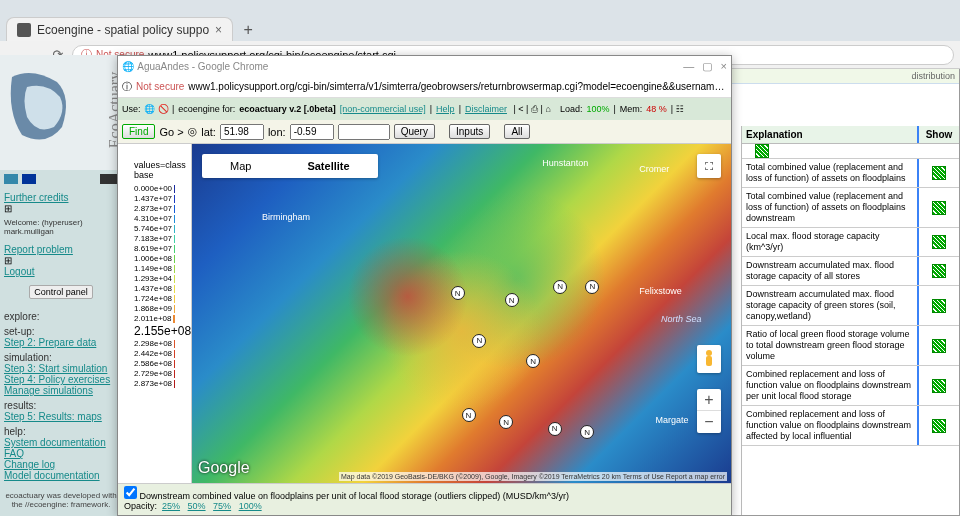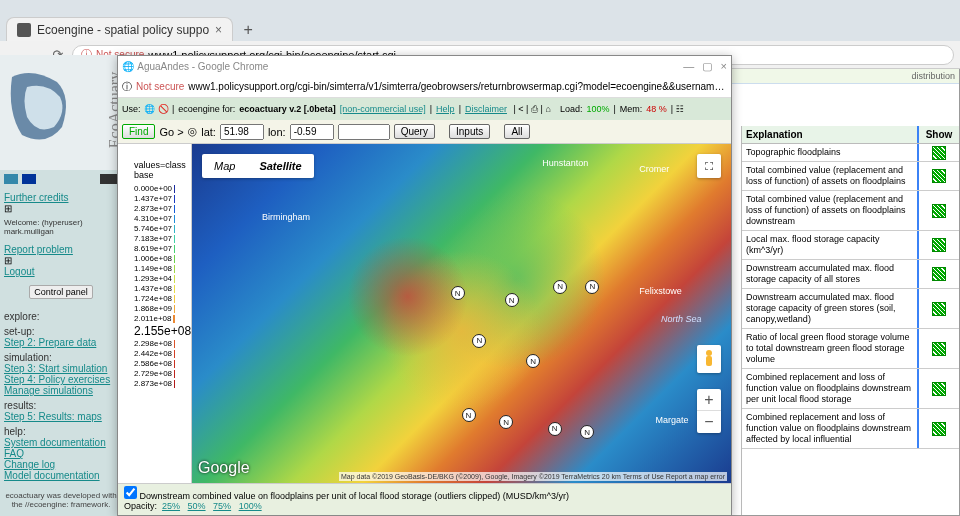--- a/index.html
+++ b/index.html
@@ -69,21 +69,21 @@
     .legend{ width:74px; background:#fff; border-right:1px solid #ccc; padding:16px; font-size:8px;}
     .legend .lh{ font-size:9px; margin-bottom:4px;}
     .legend-row{ display:flex; align-items:center; gap:2px; margin-bottom:1px;}
     .sw{ width:8px; height:8px; }
     .map{ flex:1; position:relative; background:linear-gradient(135deg,#1a3b8f 0%,#1e5fc1 15%,#2a8cc9 28%,#3fb866 40%,#b0d847 50%,#f2d23c 58%,#e07b2e 65%,#c4443a 72%,#2a8cc9 82%,#1a3b8f 100%);}
     .map::after{ content:""; position:absolute; inset:0; background:
       radial-gradient(circle at 40% 45%, rgba(200,68,58,.8), transparent 60px),
       radial-gradient(circle at 50% 55%, rgba(240,180,60,.8), transparent 80px),
       radial-gradient(circle at 60% 40%, rgba(63,184,102,.7), transparent 90px); }
     .maptype{ position:absolute; left:10px; top:10px; background:#fff; border-radius:2px; box-shadow:0 1px 3px rgba(0,0,0,.3); display:flex; font-size:11px; z-index:2;}
-    .maptype div{ padding:6px 12px;font-style:italic;}
+    .maptype div{ padding:6px 28px;}
     .maptype .act{ font-weight:bold;}
     .fs-btn{ position:absolute; right:10px; top:10px; width:24px; height:24px; background:#fff; border-radius:2px; box-shadow:0 1px 3px rgba(0,0,0,.3); display:flex; align-items:center; justify-content:center; z-index:2;}
     .zoom{ position:absolute; right:10px; bottom:50px; width:24px; background:#fff; border-radius:2px; box-shadow:0 1px 3px rgba(0,0,0,.3); z-index:2;}
     .zoom div{ height:22px; display:flex; align-items:center; justify-content:center; font-size:16px; color:#555; border-bottom:1px solid #ddd;}
     .peg{ position:absolute; right:10px; bottom:110px; width:24px; height:28px; background:#fff; border-radius:2px; box-shadow:0 1px 3px rgba(0,0,0,.3); display:flex; align-items:center; justify-content:center; z-index:2;}
     .peg svg{ width:14px; height:20px;}
     .marker{ position:absolute; width:14px; height:14px; border:1.5px solid #222; border-radius:50%; background:#fff; font-size:8px; display:flex; align-items:center; justify-content:center; z-index:2; color:#222;}
     .glogo{ position:absolute; left:6px; bottom:6px; font-size:16px; color:#fff; text-shadow:0 0 3px #000; font-family:Arial; z-index:2;}
     .attrib{ position:absolute; right:4px; bottom:2px; font-size:7px; color:#333; background:rgba(255,255,255,.7); padding:1px 2px; z-index:2;}
     .popup-foot{ height:32px; background:#e8f0e0; border-top:1px solid #ccc; padding:2px 6px; font-size:9px;}
@@ -203,21 +203,20 @@
       <div>m /yr</div>
       <div>m lue on y local</div>
     </div>
   <div class="table-wrap">
     <div class="thead">
       <div class="col-exp">Explanation</div>
       <div class="col-show">Show</div>
     </div>
     <div id="rtrows">
         <div class="trow">
-          <div class="col-exp">Topographic floodplains</div>
           <div class="col-show">
             <div class="showbtn"></div>
           </div>
         </div>
         <div class="trow">
           <div class="col-exp">Total combined value (replacement and loss of function) of assets on floodplains</div>
           <div class="col-show">
             <div class="showbtn"></div>
           </div>
         </div>

